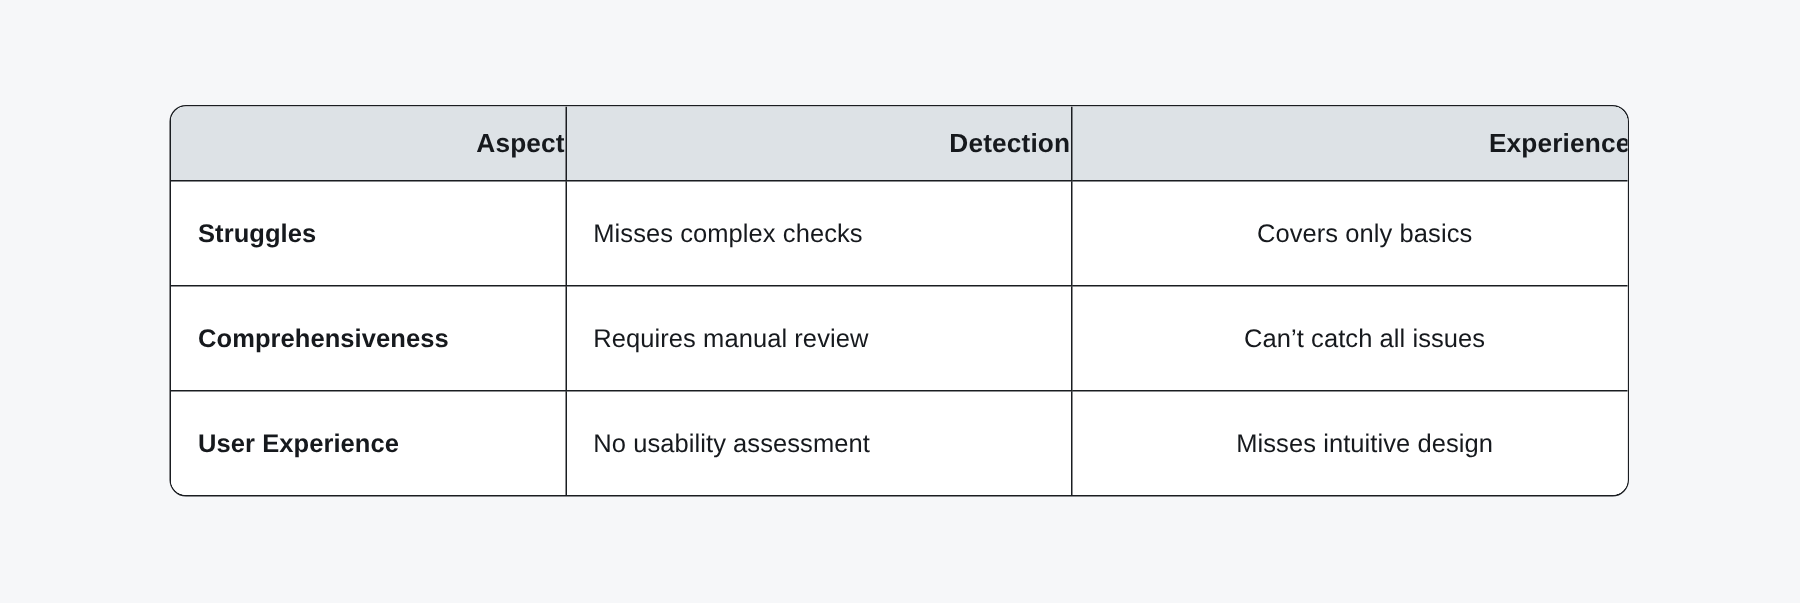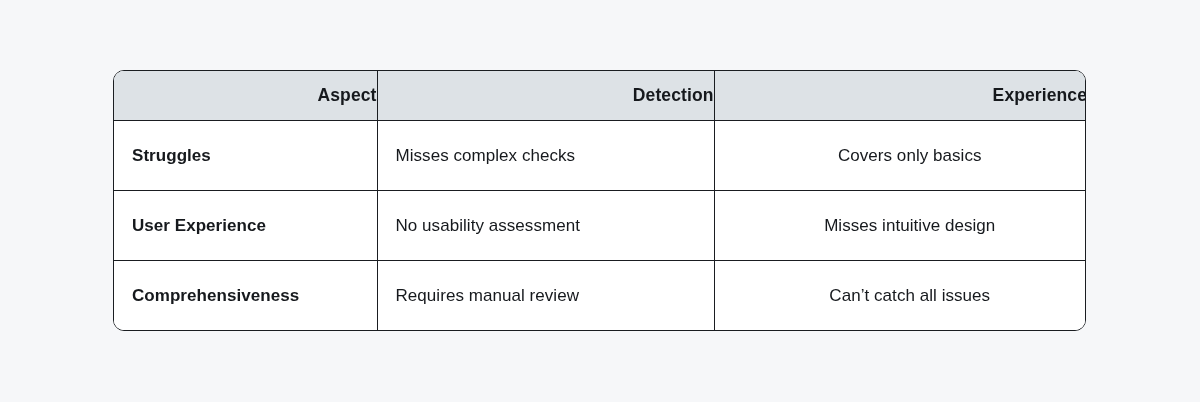--- a/index.html
+++ b/index.html
@@ -119,27 +119,27 @@
 
       <tbody>
         <tr>
           <td class="aspect">Struggles</td>
           <td>Misses complex checks</td>
           <td class="last">Covers only basics</td>
         </tr>
 
 
         <tr>
+          <td class="aspect">Comprehensiveness</td>
+          <td>Requires manual review</td>
+          <td class="last">Can’t catch all issues</td>
+        </tr>
+
+        <tr>
           <td class="aspect">User Experience</td>
           <td>No usability assessment</td>
           <td class="last">Misses intuitive design</td>
-        </tr>
-
-        <tr>
-          <td class="aspect">Comprehensiveness</td>
-          <td>Requires manual review</td>
-          <td class="last">Can’t catch all issues</td>
         </tr>
       </tbody>
     </table>
   </div>
 
 </div>
 
 </body></html>

